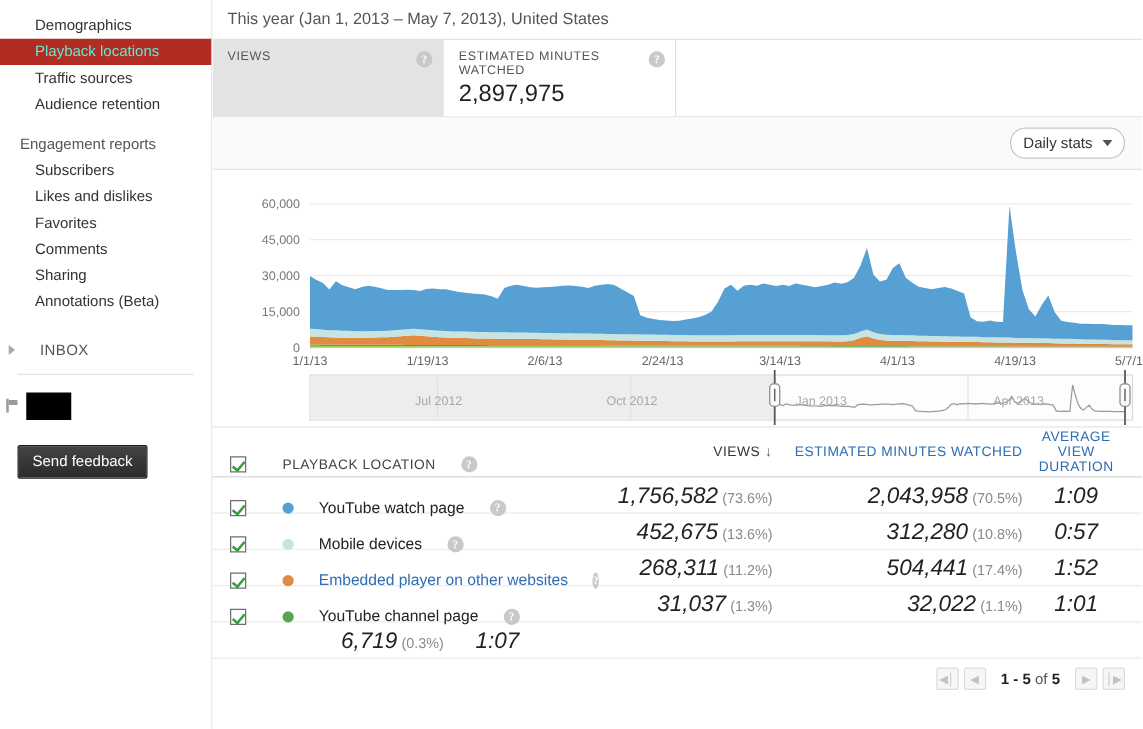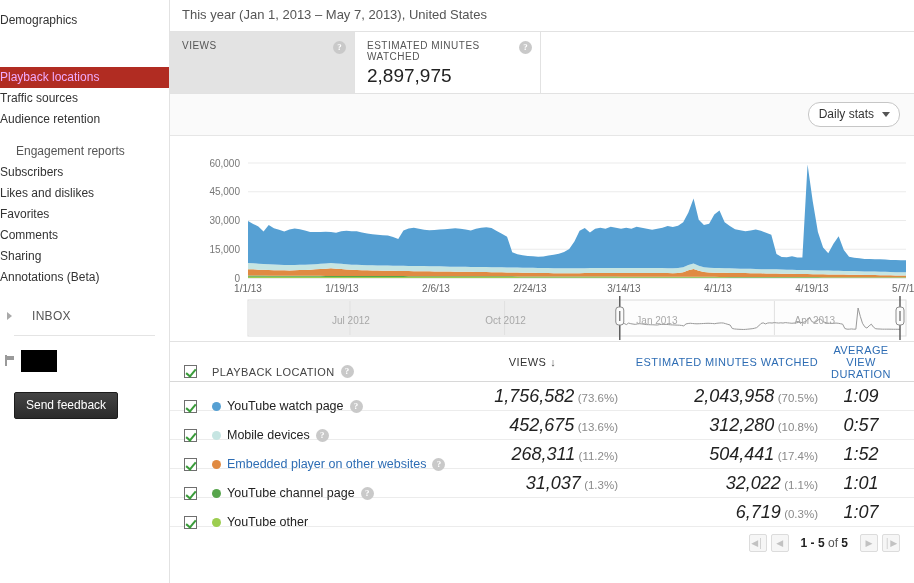--- a/index.html
+++ b/index.html
@@ -7,22 +7,22 @@
     width:914px;height:583px;overflow:hidden;
     background:#ffffff;
     font-family:"Liberation Sans", sans-serif;
     font-size:12px;color:#333;
     -webkit-font-smoothing:antialiased;
   }
   .app{display:flex;width:914px;height:583px;position:relative;}
 
   
   .sidebar{width:170px;min-width:170px;height:583px;background:#fff;border-right:1px solid #e2e2e2;position:relative;box-sizing:border-box;}
-  .nav-item{height:21px;line-height:21px;font-size:12px;color:#333;white-space:nowrap;cursor:pointer;box-sizing:border-box;}
-  .nav-item.active{background:#b12c22;color:#f0abfc;font-weight:400;margin-top:36px;}
+  .nav-item{height:21px;line-height:21px;padding-left:28px;font-size:12px;color:#333;white-space:nowrap;cursor:pointer;box-sizing:border-box;}
+  .nav-item.active{background:#b12c22;color:#5eead4;font-weight:400;}
   .nav-section{height:21px;line-height:21px;padding-left:16px;font-size:12px;color:#555;white-space:nowrap;margin-top:11px;}
   .nav-gap{height:10px;}
   .divider{height:1px;background:#e4e4e4;margin:9px 14px 0 14px;}
   .inbox-row{display:flex;align-items:center;height:20px;margin-top:18px;padding-left:5px;cursor:pointer;}
   .tri{width:0;height:0;border-left:5px solid #a9a9a9;border-top:4px solid transparent;border-bottom:4px solid transparent;margin-right:8px;margin-left:2px;}
   .inbox-label{font-size:12px;color:#555;letter-spacing:.3px;margin-left:12px;}
   .redact-row{display:flex;align-items:center;margin-top:14px;padding-left:4px;}
   .flag-ico{width:12px;height:12px;position:relative;margin-right:5px;}
   .flag-ico:before{content:"";position:absolute;left:1px;top:0;width:2px;height:11px;background:#9a9a9a;}
   .flag-ico:after{content:"";position:absolute;left:3px;top:1px;width:7px;height:4px;background:#9a9a9a;}
@@ -52,24 +52,24 @@
   .tick{font-size:10px;fill:#777;font-family:"Liberation Sans",sans-serif;}
   .xtick{font-size:10px;fill:#666;font-family:"Liberation Sans",sans-serif;}
   .scrub-label{font-size:10px;fill:#a8a8a8;font-family:"Liberation Sans",sans-serif;}
 
   
   .table{border-top:1px solid #e2e2e2;box-sizing:border-box;}
   .trow{display:flex;align-items:center;height:29px;border-bottom:1px solid #ececec;padding:0 14px 0 14px;box-sizing:border-box;}
   .thead{height:40px;border-bottom:1px solid #d8d8d8;align-items:center;}
   .cb{width:13px;height:13px;border:1px solid #6f6f6f;background:#fff;box-sizing:border-box;position:relative;margin-right:9px;cursor:pointer;flex:none;}
   .cb:after{content:"";position:absolute;left:3px;top:1px;width:4px;height:8px;border:solid #3a9c3a;border-width:0 2px 2px 0;transform:rotate(40deg);}
-  .col-name{flex:1;display:flex;align-items:center;gap:6px;min-width:0;margin-top:20px;}
+  .col-name{flex:1;display:flex;align-items:center;gap:20px;min-width:0;margin-top:20px;}
   .hdr-name{font-size:11px;color:#444;letter-spacing:.4px;}
   .hdr-metric{font-size:11px;letter-spacing:.4px;text-align:right;cursor:pointer;}
-  .hdr-metric.sorted{color:#333;text-align:center;}
+  .hdr-metric.sorted{color:#333;}
   .hdr-metric.link{color:#2e6db4;}
   .c-views{width:175px;text-align:right;padding-right:4px;box-sizing:border-box;}
   .c-mins{width:200px;text-align:right;padding-right:4px;box-sizing:border-box;}
   .c-dur{width:78px;text-align:center;box-sizing:border-box;}
   .hdr-avd{line-height:12px;}
   .dot{width:9px;height:9px;border-radius:50%;flex:none;}
   .rowlabel{font-size:12.5px;color:#222;white-space:nowrap;}
   .rowlabel.link{color:#2e6db4;cursor:pointer;}
   .num{font-size:18px;color:#222;font-style:italic;}
   .pct{font-size:11.5px;color:#8a8a8a;}
@@ -238,25 +238,20 @@
           <span class="dot" style="background: rgb(87, 165, 76);"></span>
           <span class="rowlabel">YouTube channel page</span>
           <span class="help">?</span>
         </div>
         <div class="c-views"><span class="num">31,037</span> <span class="pct">(1.3%)</span></div>
         <div class="c-mins"><span class="num">32,022</span> <span class="pct">(1.1%)</span></div>
         <div class="c-dur"><span class="num">1:01</span></div>
       </div>
 
       <div class="trow">
-        <div class="col-name">
-          <span class="cb"></span>
-          <span class="dot" style="background: rgb(156, 205, 79);"></span>
-          <span class="rowlabel">YouTube other</span>
-        </div>
         <div class="c-views"><span class="num">6,719</span> <span class="pct">(0.3%)</span></div>
         <div class="c-dur"><span class="num">1:07</span></div>
       </div>
 
       <div class="pager">
         <div class="pbtn">◀│</div>
         <div class="pbtn">◀</div>
         <div class="pinfo">
           <b>1 - 5</b>
           <span>of</span>

